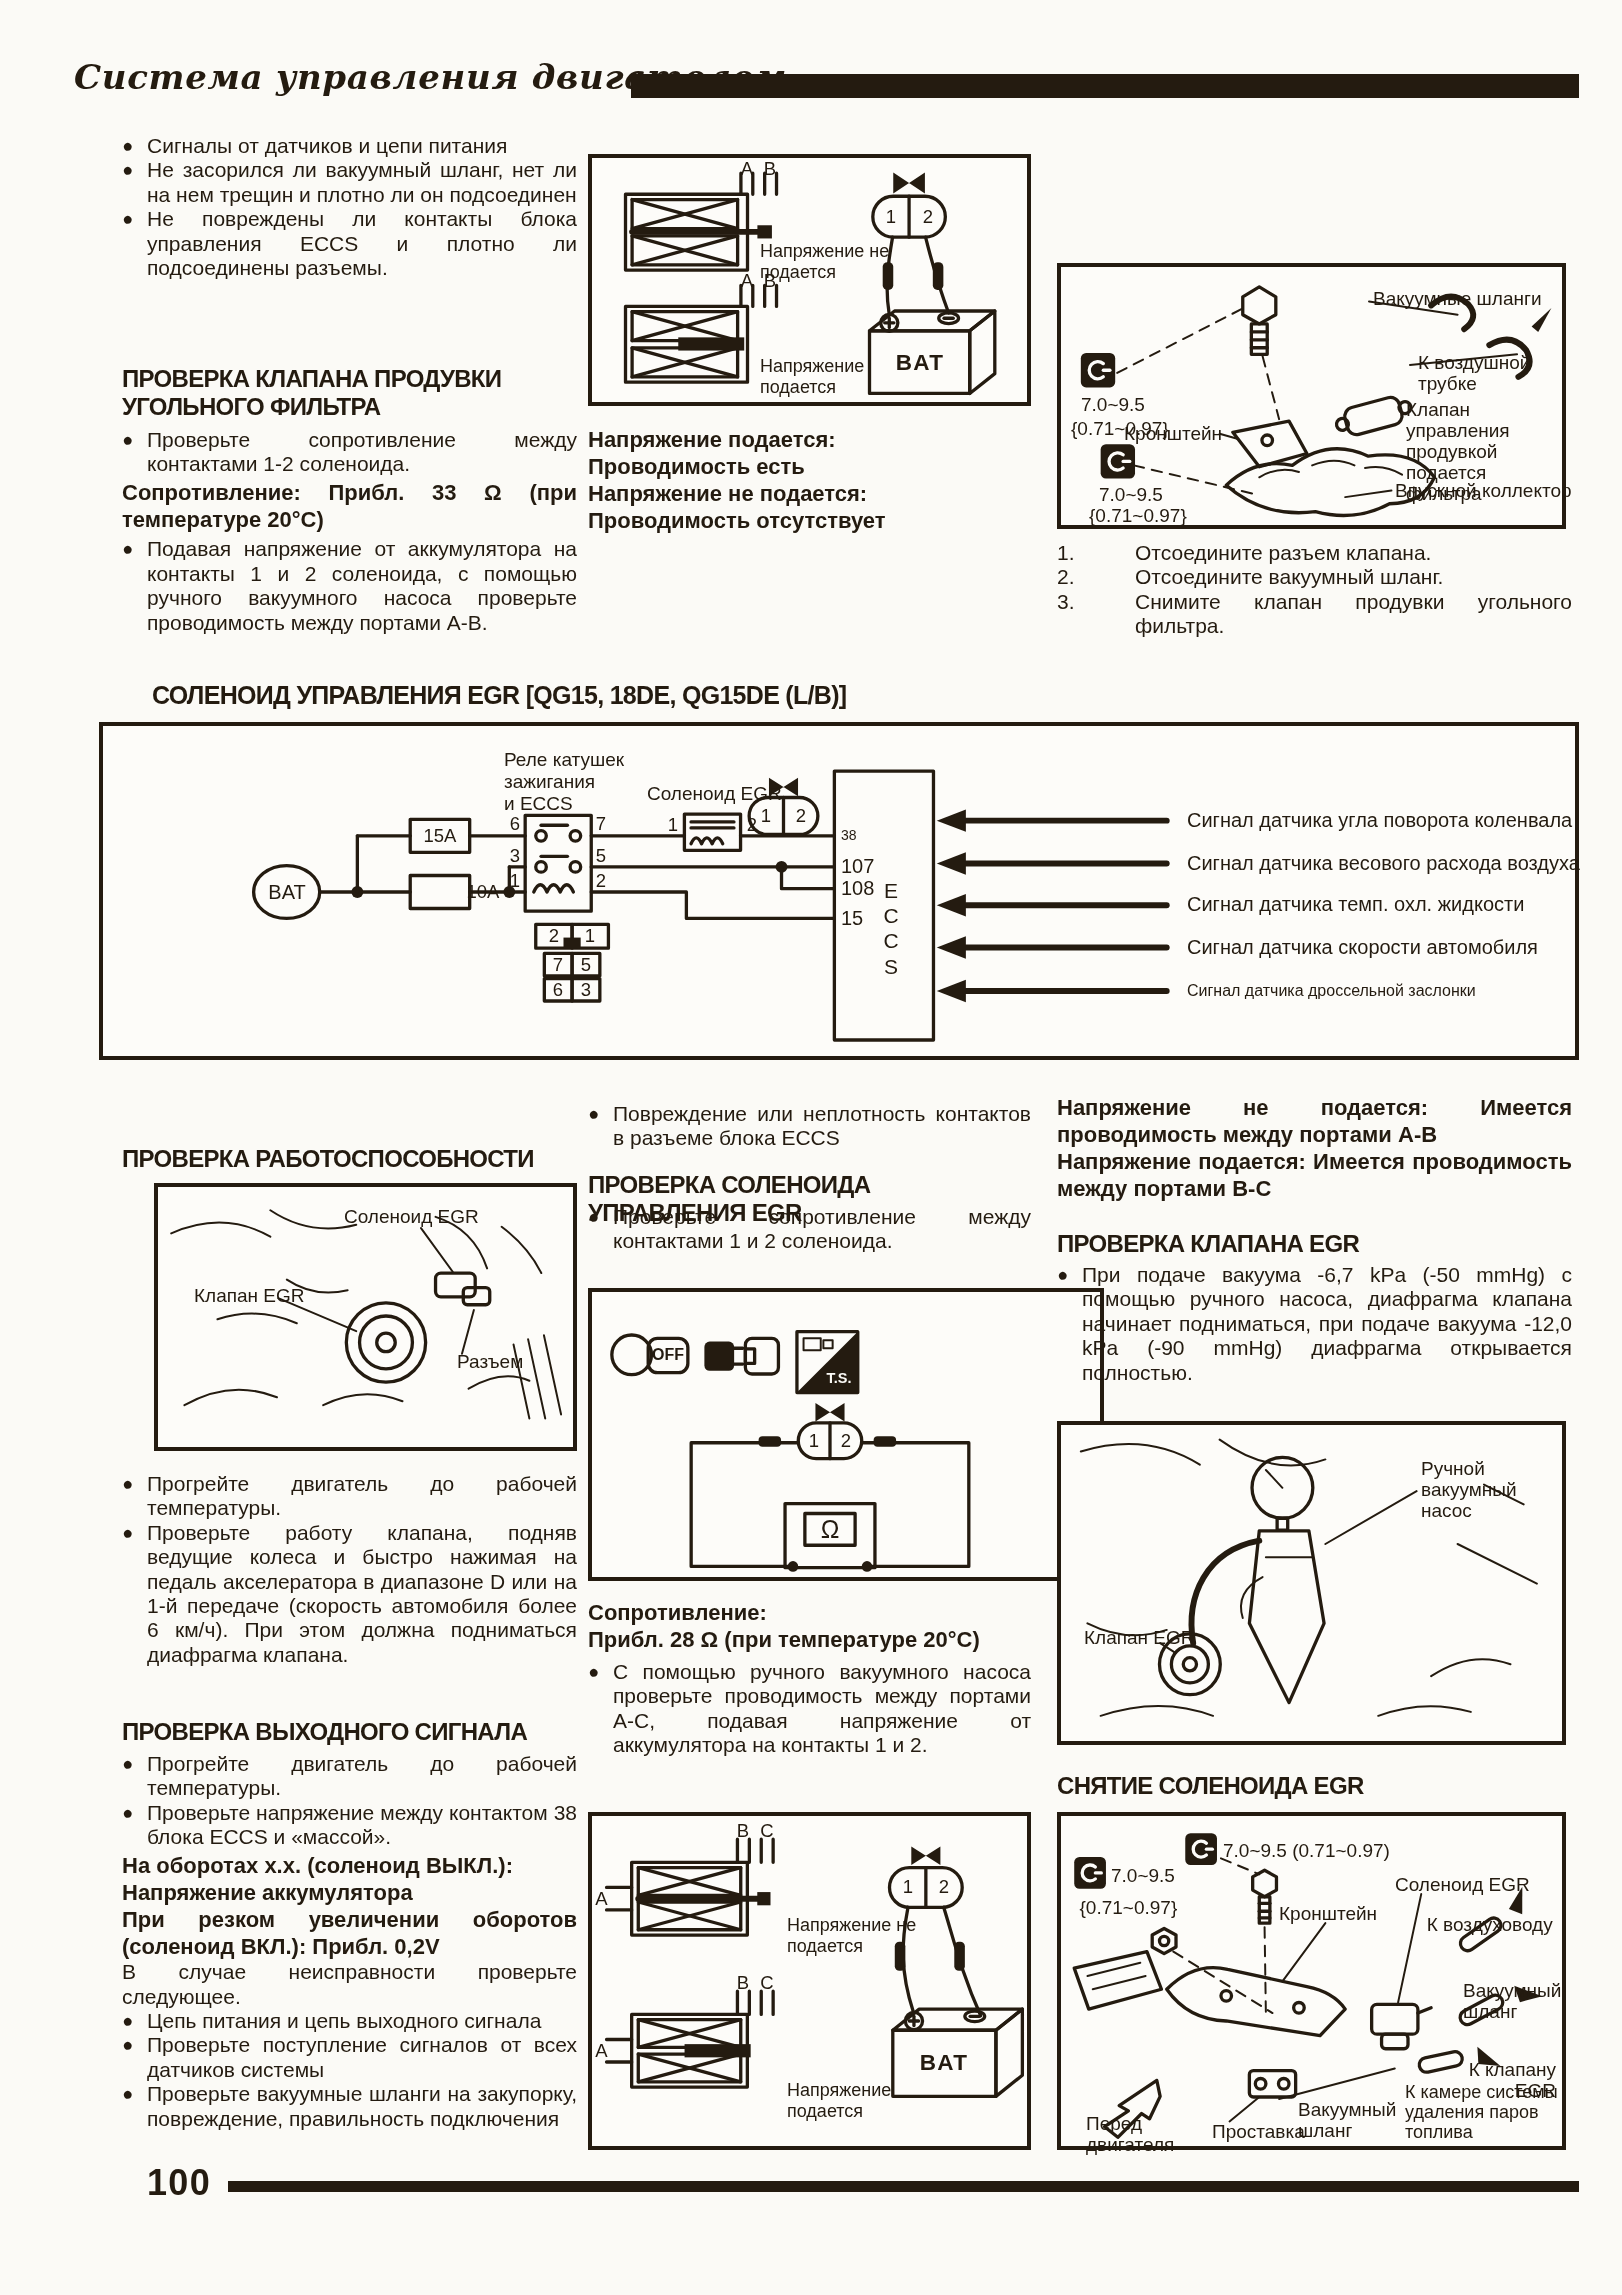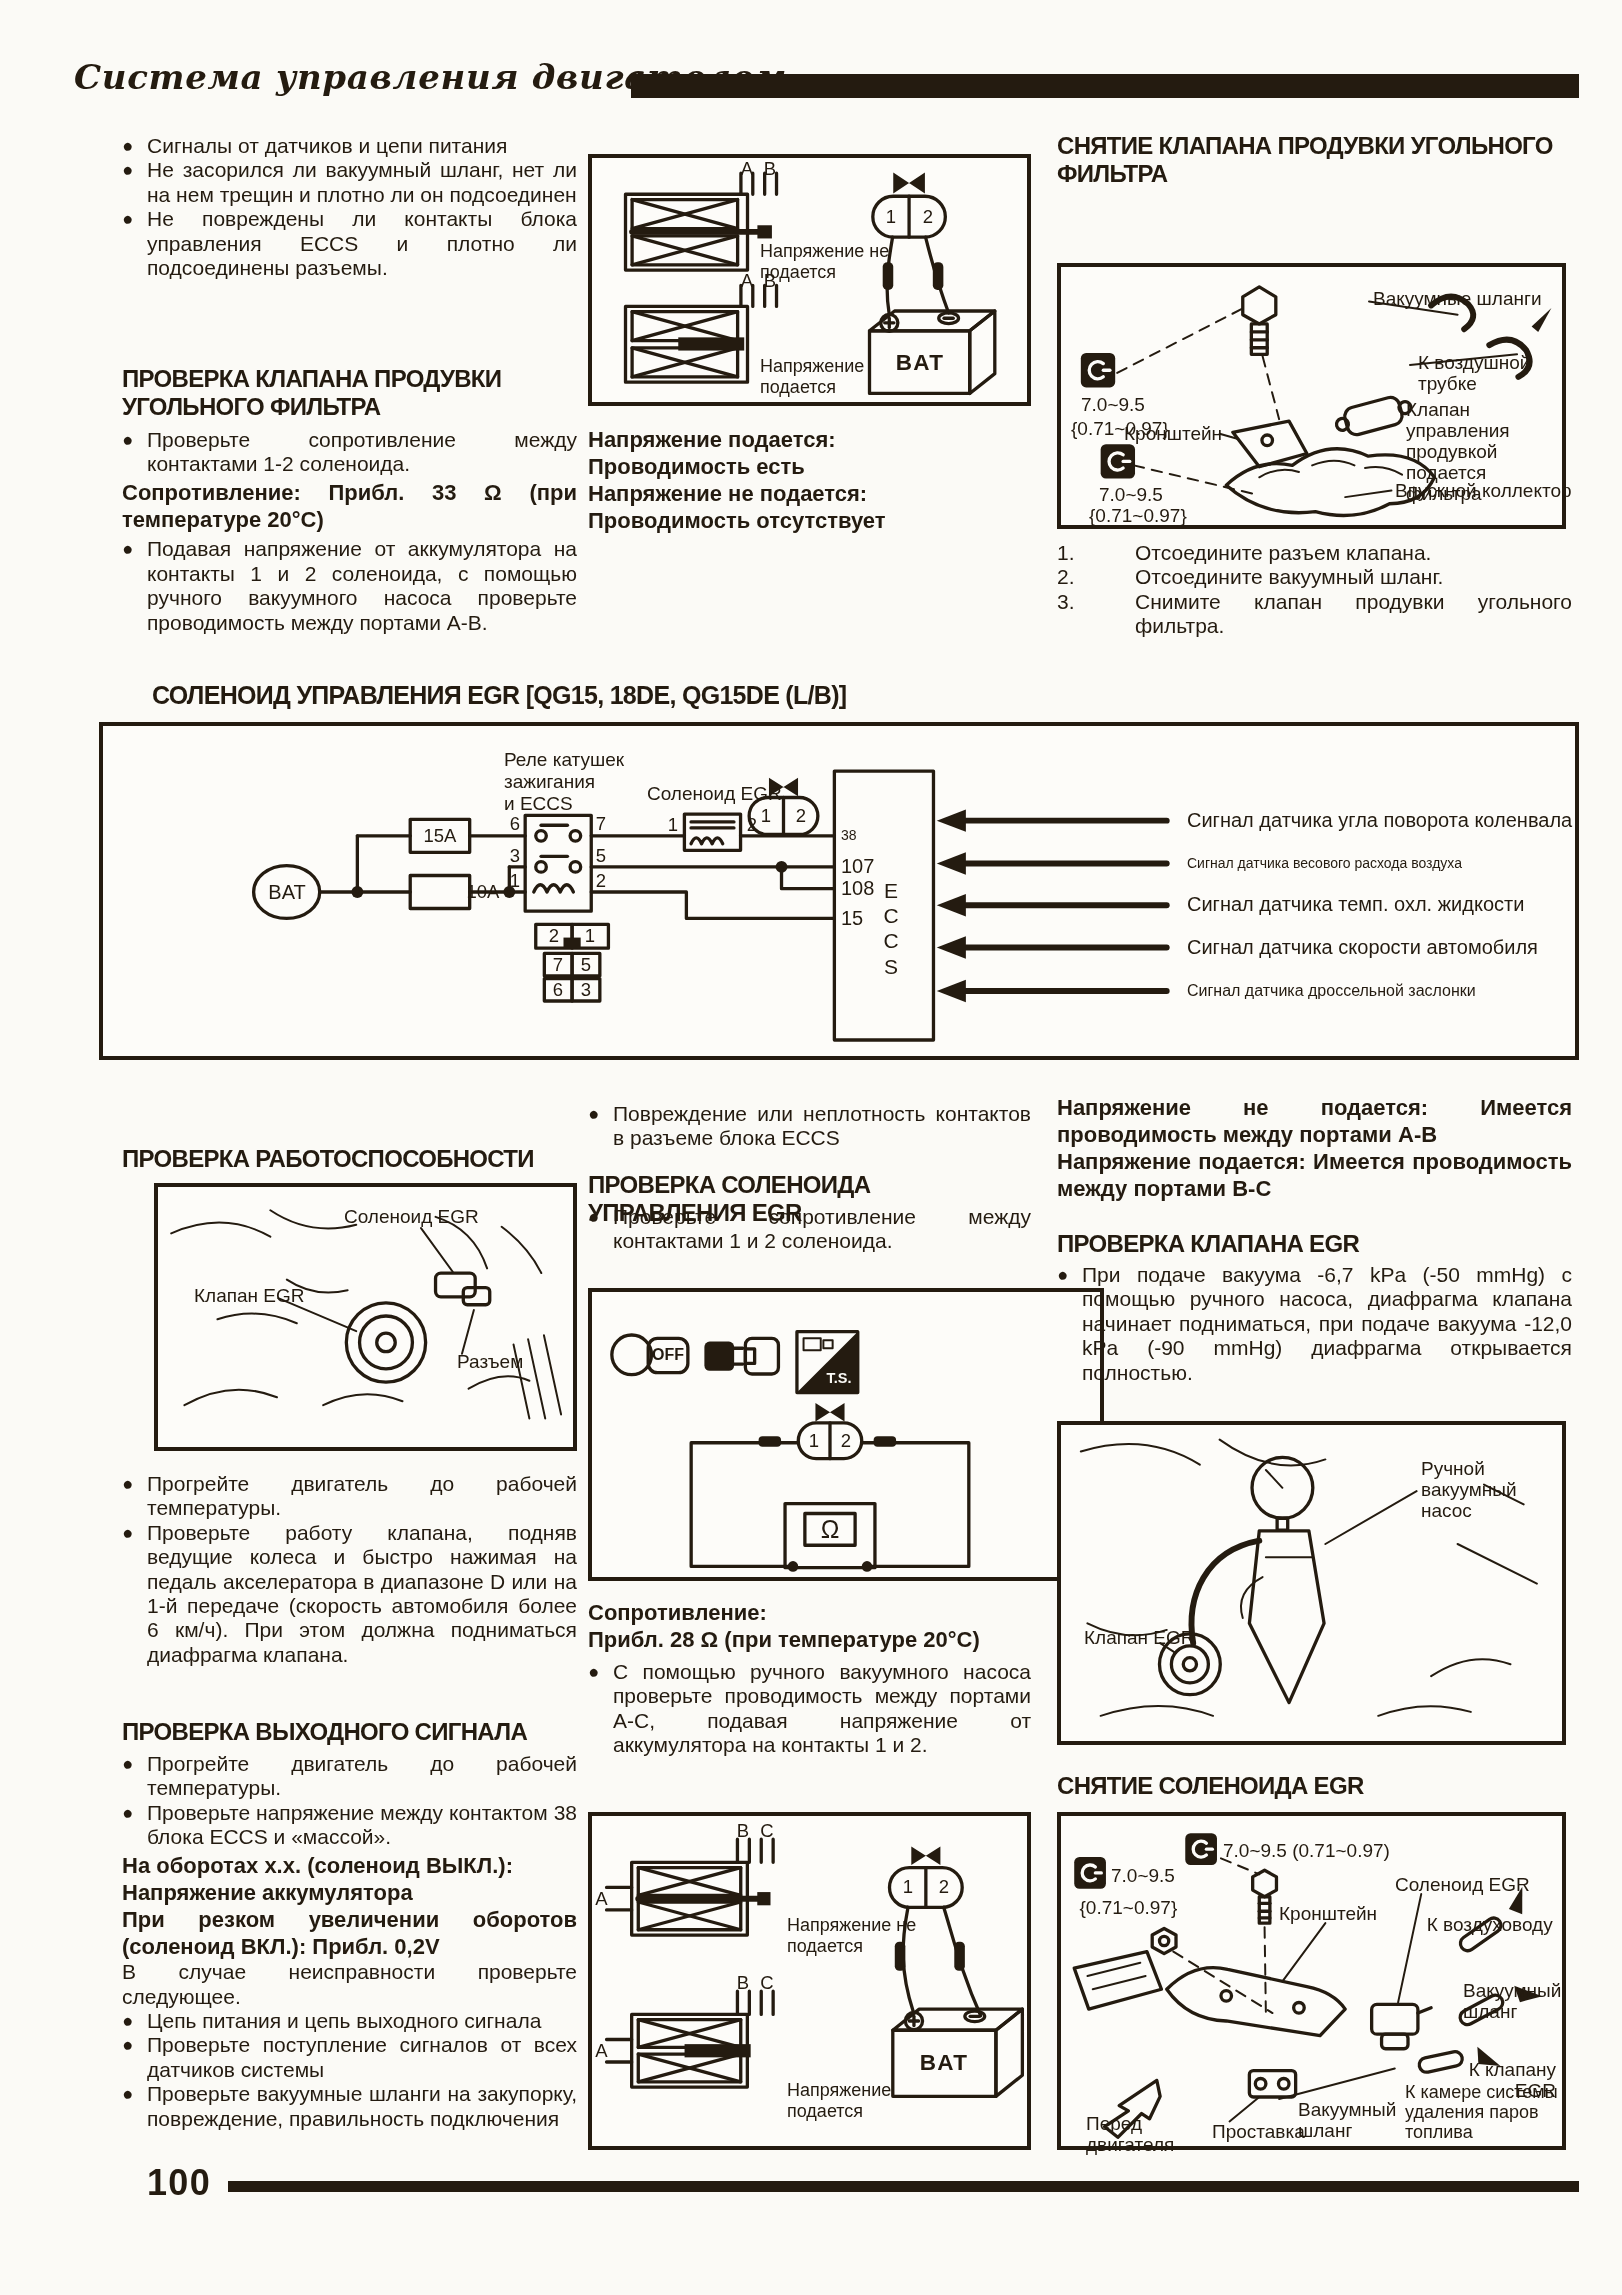--- a/index.html
+++ b/index.html
@@ -128,21 +128,20 @@
     <span class="pin" style="left:328px;top:205px;font-size:22.5px;font-weight:bold;letter-spacing:1.3px;">BAT</span>
   </div>
 
   <div class="abs" style="left:588px;top:426px;width:443px;">
     <div class="bb">Напряжение подается:</div>
     <div class="bb">Проводимость есть</div>
     <div class="bb">Напряжение не подается:</div>
     <div class="bb">Проводимость отсутствует</div>
   </div>
 
-  <div class="abs hd" style="left:1057px;top:132px;width:515px;">СНЯТИЕ КЛАПАНА ПРОДУВКИ УГОЛЬНОГО ФИЛЬТРА</div>
 
   <div class="fig" style="left:1057px;top:263px;width:509px;height:266px;">
     <svg width="501" height="258" viewBox="0 0 758 390">
 
       <g>
         <polygon points="275,45 300,30 325,45 325,72 300,86 275,72"></polygon>
         <rect x="288" y="86" width="24" height="46"></rect>
         <line x1="288" y1="98" x2="312" y2="98"></line>
           <line x1="288" y1="110" x2="312" y2="110"></line>
           <line x1="288" y1="122" x2="312" y2="122"></line>
@@ -310,21 +309,21 @@
     <span class="pin" style="left:788px;top:190px;font-size:21px;">C</span>
     <span class="pin" style="left:788px;top:215px;font-size:21px;">C</span>
     <span class="pin" style="left:788px;top:241px;font-size:21px;">S</span>
     <span class="pin" style="left:451px;top:210px;">2</span>
     <span class="pin" style="left:487px;top:210px;">1</span>
     <span class="pin" style="left:455px;top:239px;">7</span>
     <span class="pin" style="left:483px;top:239px;">5</span>
     <span class="pin" style="left:455px;top:264px;">6</span>
     <span class="pin" style="left:483px;top:264px;">3</span>
     <span class="l nw" style="left:1084px;top:84px;font-size:20px;">Сигнал датчика угла поворота коленвала</span>
-    <span class="l nw" style="left:1084px;top:127px;font-size:14px;">Сигнал датчика весового расхода воздуха</span>
+    <span class="l nw" style="left:1084px;top:127px;font-size:20px;">Сигнал датчика весового расхода воздуха</span>
     <span class="l nw" style="left:1084px;top:168px;font-size:20px;">Сигнал датчика темп. охл. жидкости</span>
     <span class="l nw" style="left:1084px;top:211px;font-size:20px;">Сигнал датчика скорости автомобиля</span>
     <span class="l nw" style="left:1084px;top:254px;font-size:16px;">Сигнал датчика дроссельной заслонки</span>
   </div>
 
   <div class="abs hd" style="left:122px;top:1145px;width:455px;">ПРОВЕРКА РАБОТОСПОСОБНОСТИ</div>
 
   <div class="fig" style="left:154px;top:1183px;width:423px;height:268px;">
     <svg width="415" height="260" viewBox="0 0 628 393">
       <path class="thin" d="M20,70 q80,-35 150,5 M170,35 q60,40 130,22 M420,45 q58,18 78,78 M40,330 q70,-40 140,-12 M470,305 q50,-30 92,-12 M195,140 q42,28 92,16"></path>

